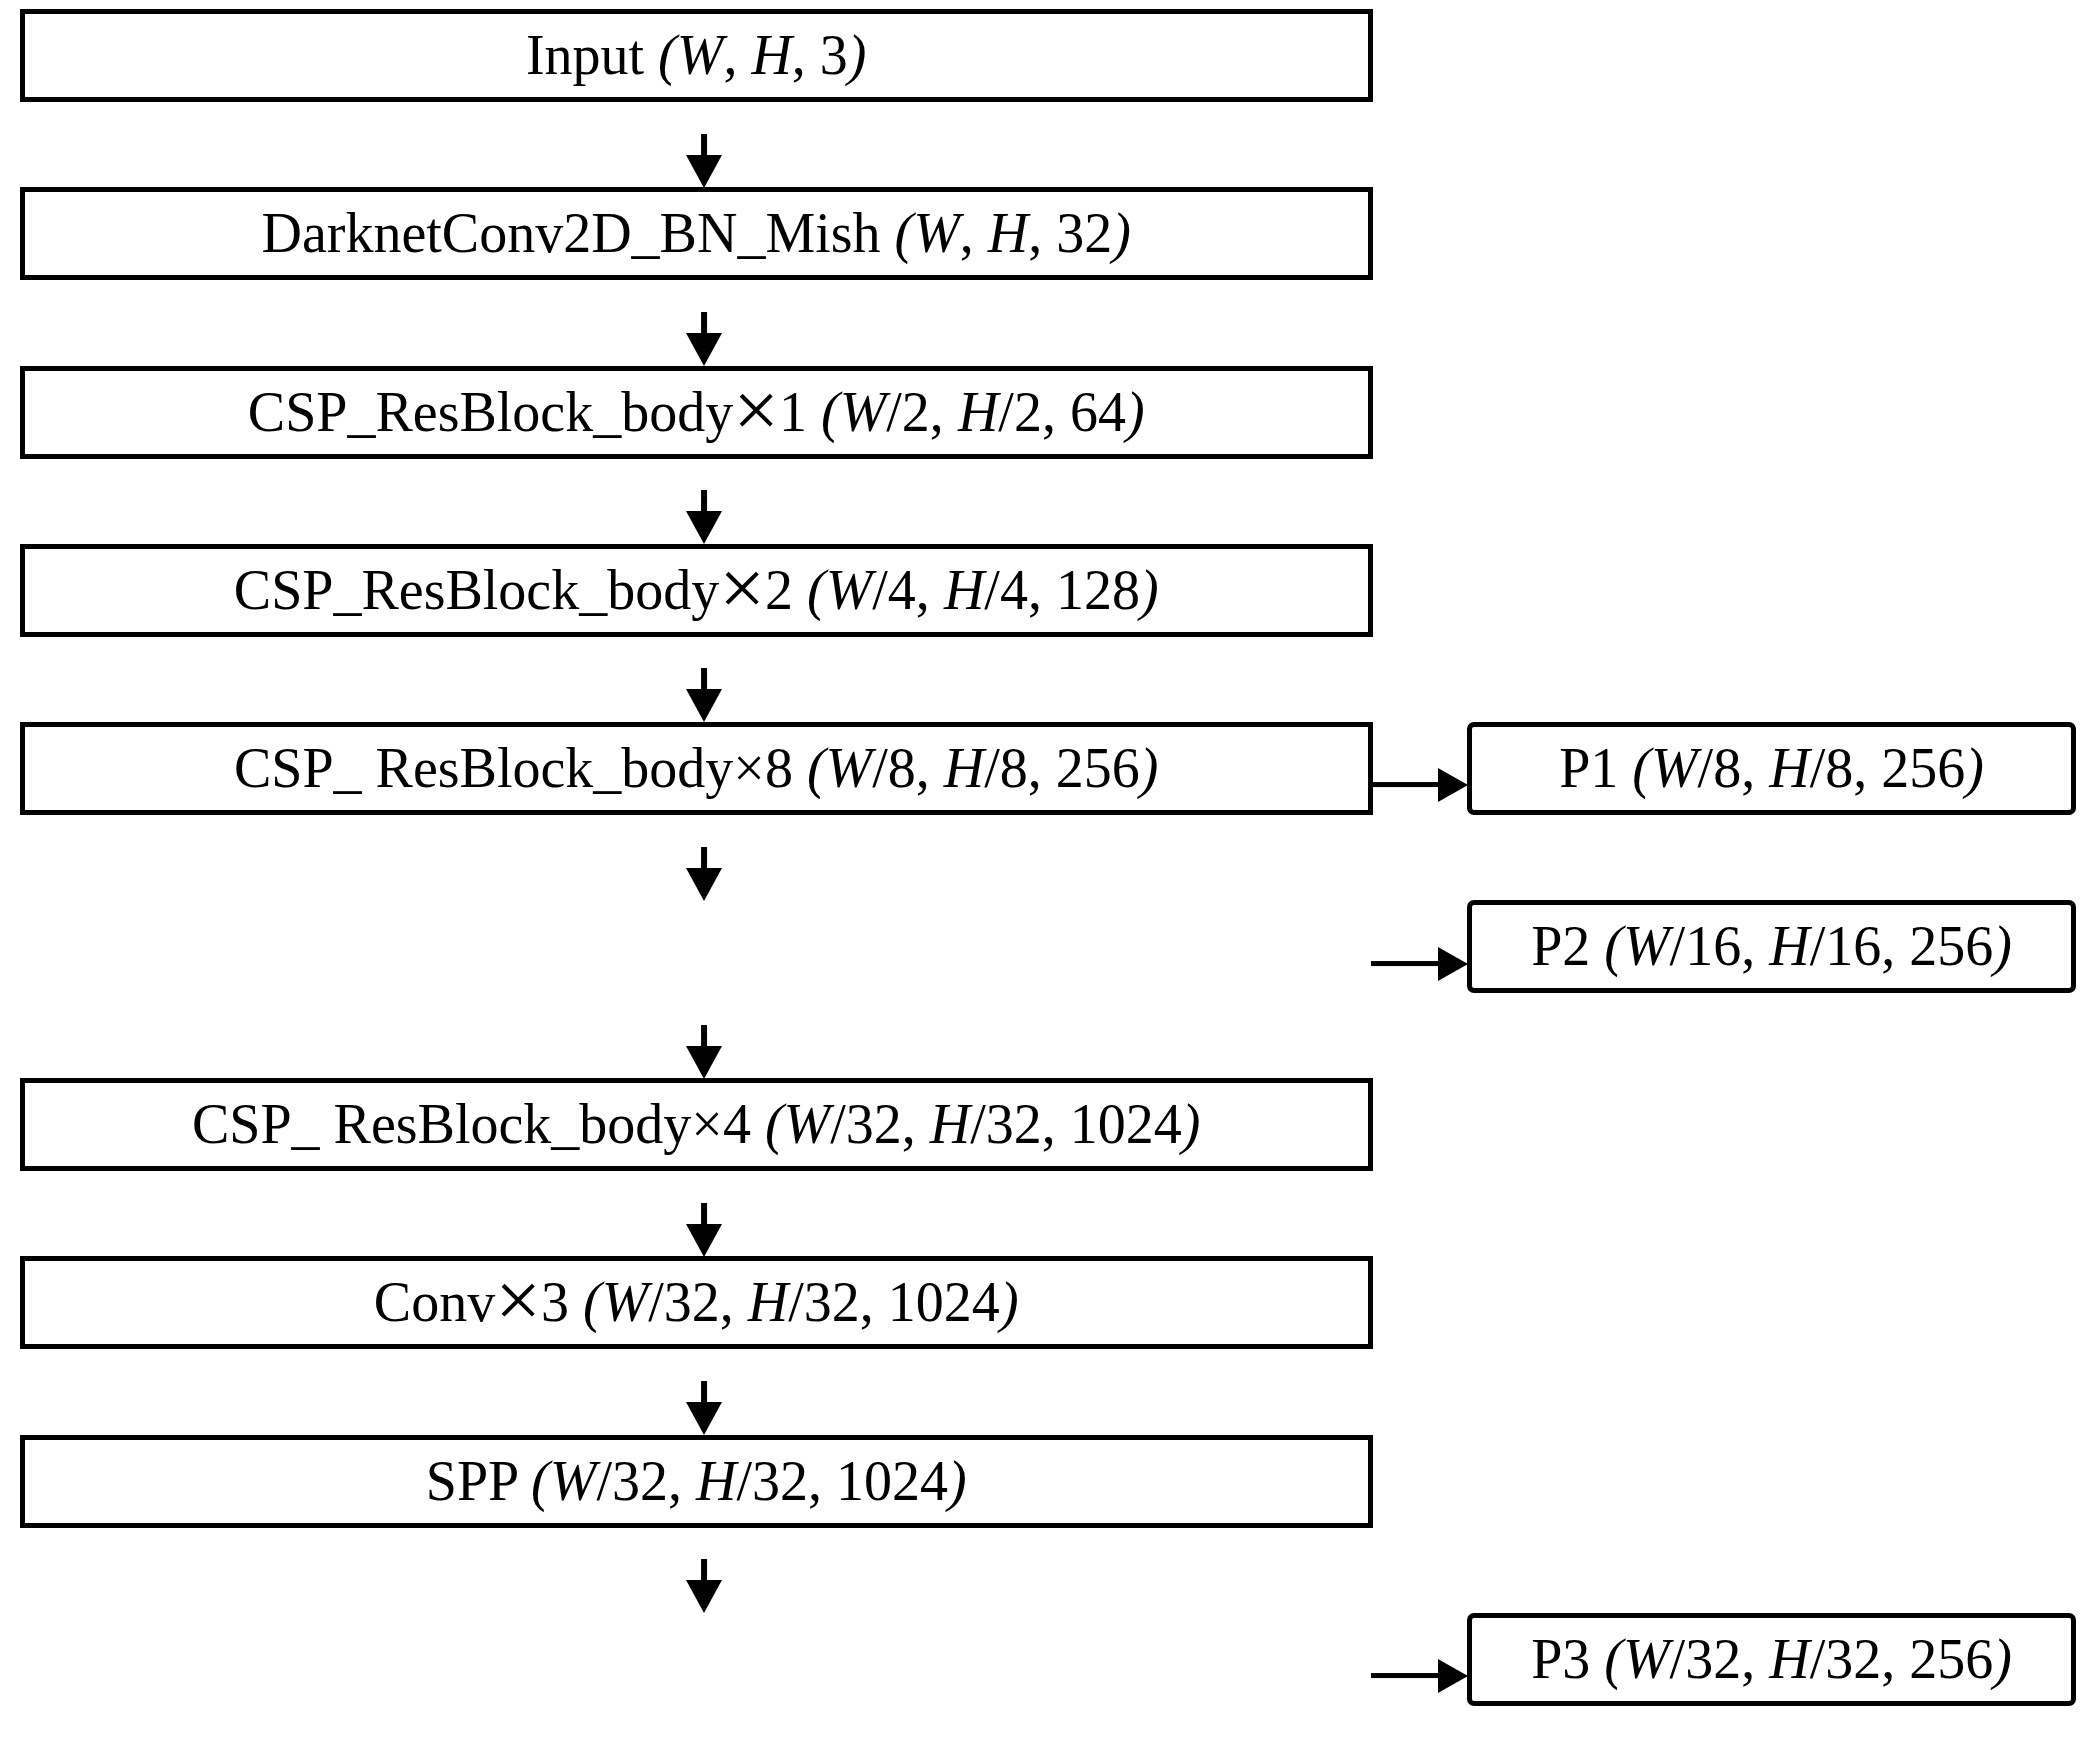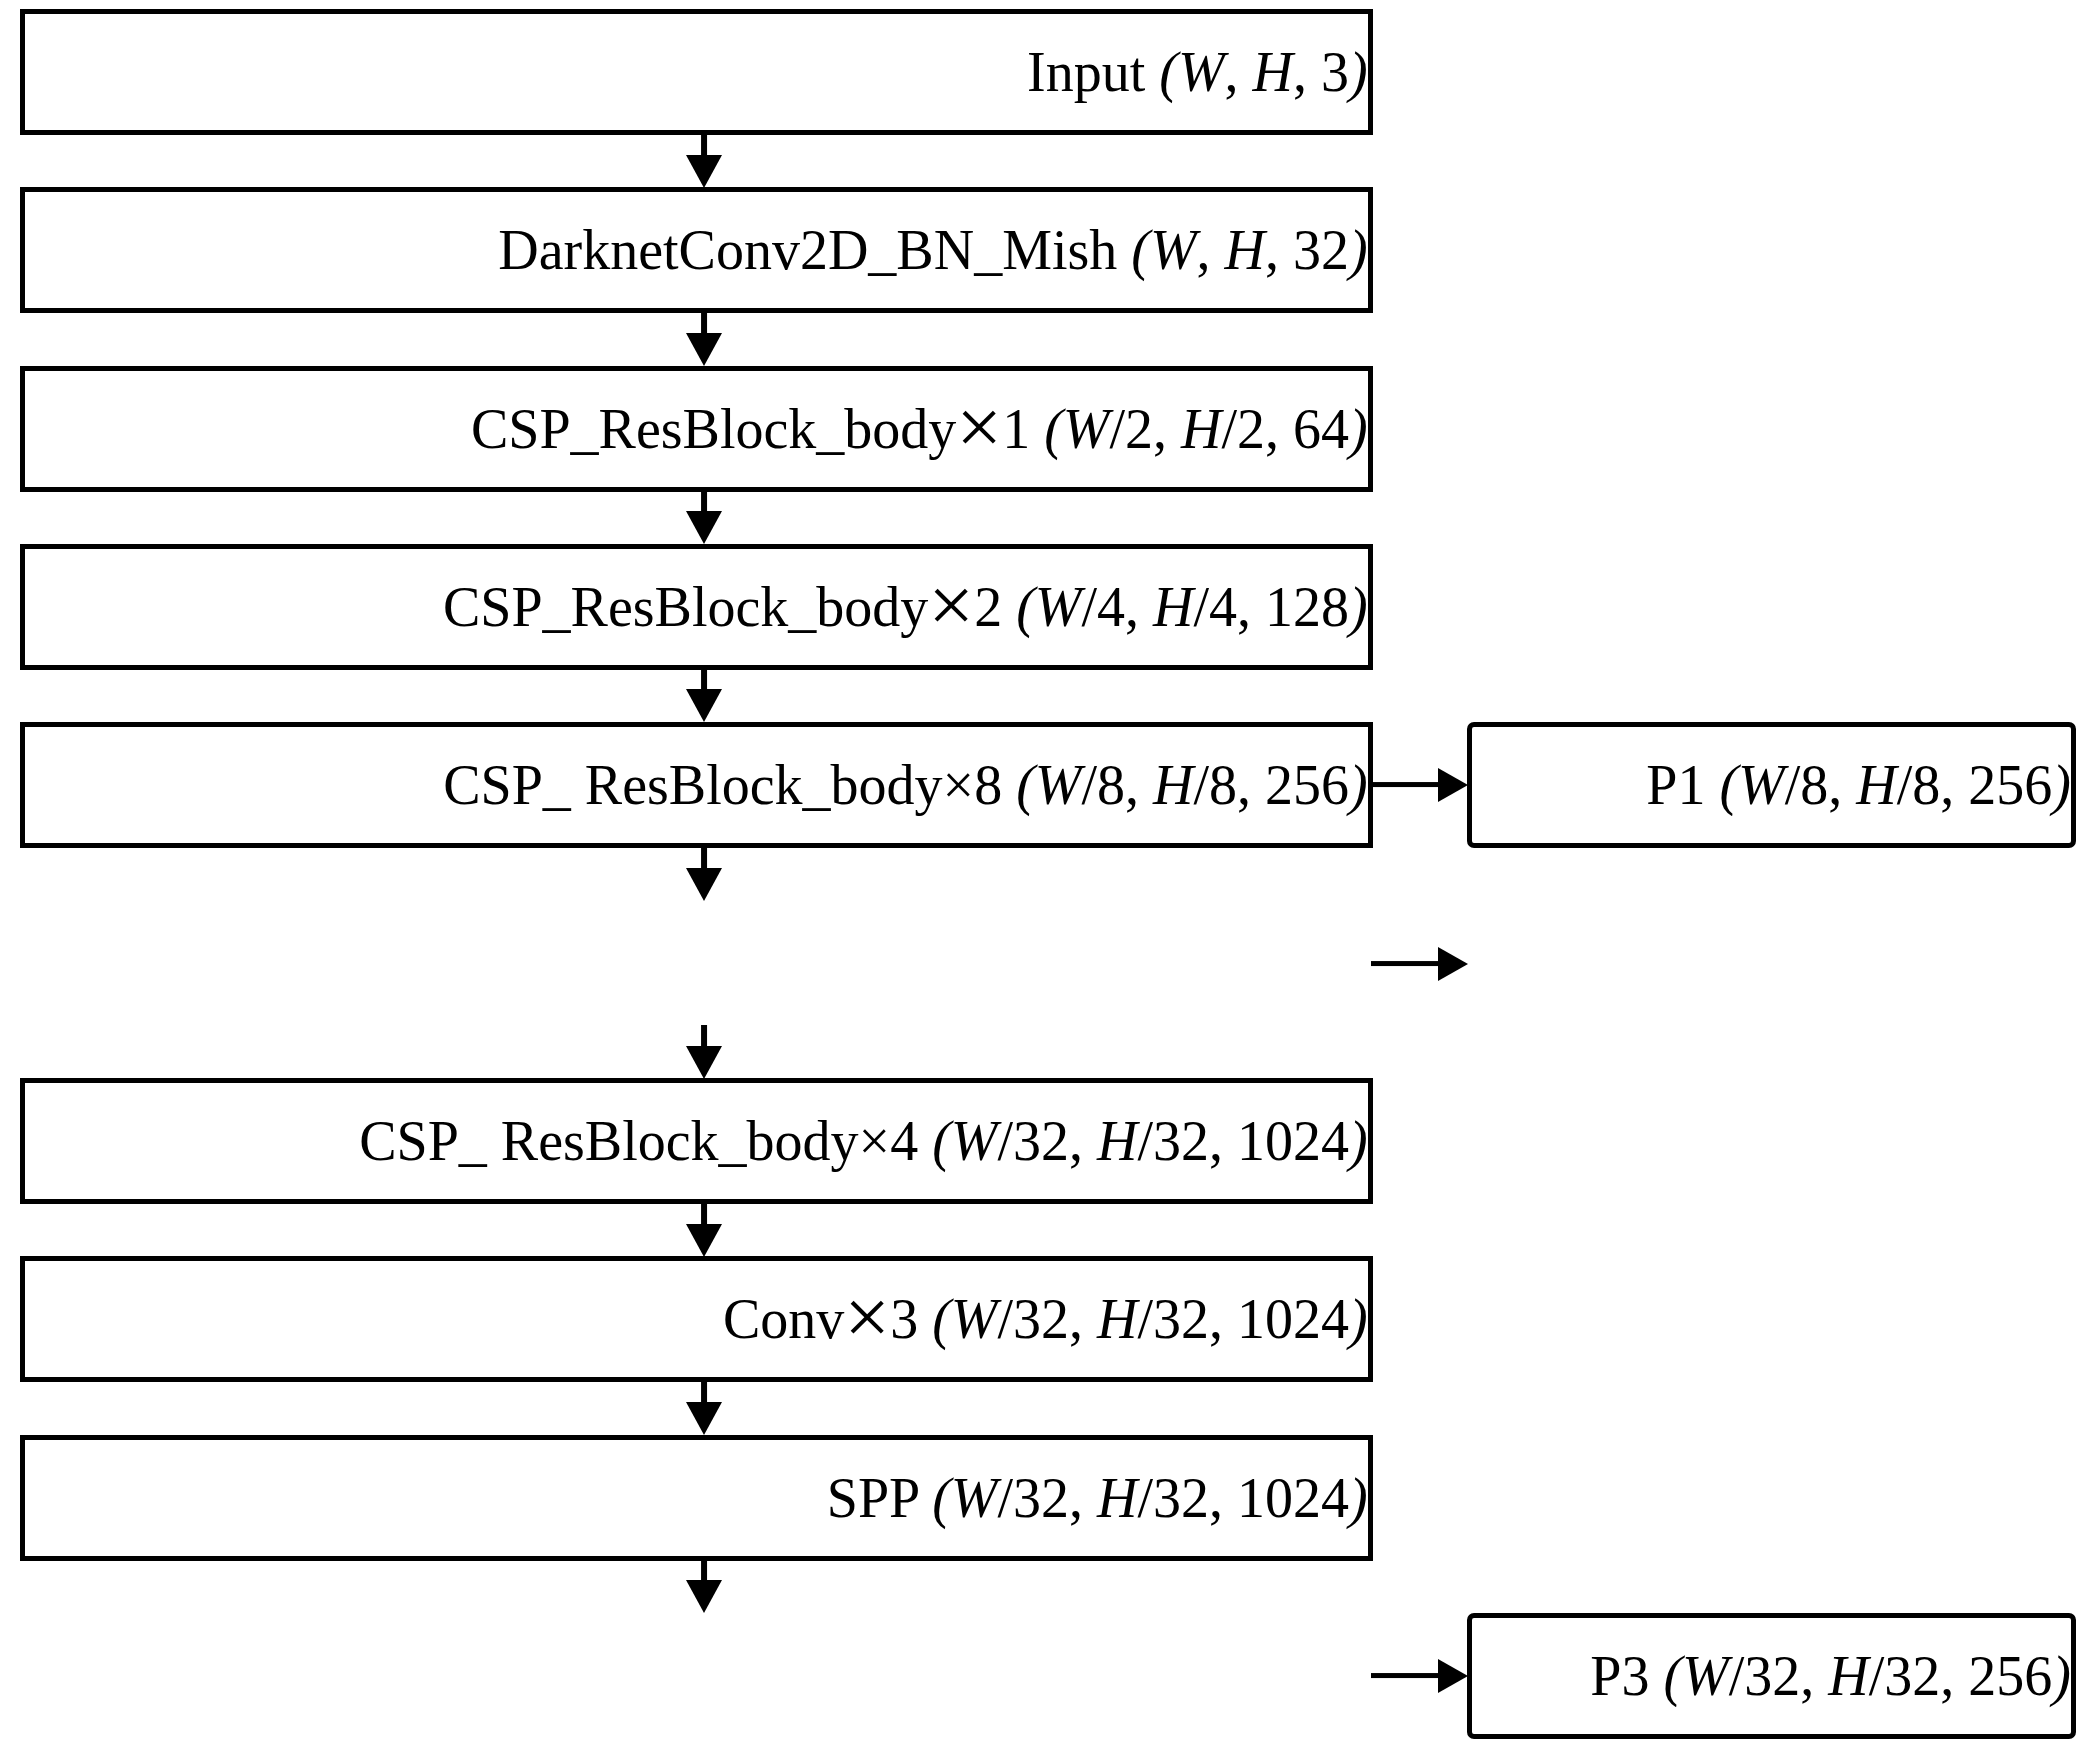--- a/index.html
+++ b/index.html
@@ -11,24 +11,24 @@
   .canvas{
     position:relative;
     width:2087px;height:1758px;
     background:var(--bg);
     font-family:"Liberation Serif","DejaVu Serif",serif;
     overflow:hidden;
   }
   .node{
     position:absolute;
     box-sizing:border-box;
-    height:126px;
+    height:93px;
     border:5.9px solid var(--line);
     background:var(--bg);
-    display:flex;align-items:center;justify-content:flex-end;
+    display:flex;align-items:center;justify-content:center;
   }
   .node.main{left:19.7px;width:1353px;}
   .node.side{left:1467px;width:609px;border-radius:7px;}
   .label{
     font-size:56px;
     color:var(--text);
     white-space:nowrap;
     line-height:1.15;
   }
   .label i{font-style:italic;}
@@ -86,20 +86,23 @@
   <div class="node main" style="top:1256px">
     <span class="label">Conv<span class="bigx">×</span>3 <i>(W</i>/32, <i>H</i>/32, 1024<i>)</i></span>
   </div>
   <div class="node main" style="top:1435px">
     <span class="label">SPP <i>(W</i>/32, <i>H</i>/32, 1024<i>)</i></span>
   </div>
 
   <div class="node side" style="top:722px">
     <span class="label">P1 <i>(W</i>/8, <i>H</i>/8, 256<i>)</i></span>
   </div>
+  <div class="node side" style="top:900px">
+    <span class="label">P2 <i>(W</i>/16, <i>H</i>/16, 256<i>)</i></span>
+  </div>
   <div class="node side" style="top:1613px">
     <span class="label">P3 <i>(W</i>/32, <i>H</i>/32, 256<i>)</i></span>
   </div>
 
   <div class="v-arrow" style="top:135px">
     <div class="shaft"></div>
     <div class="head"></div>
   </div>
   <div class="v-arrow" style="top:313px">
     <div class="shaft"></div>

